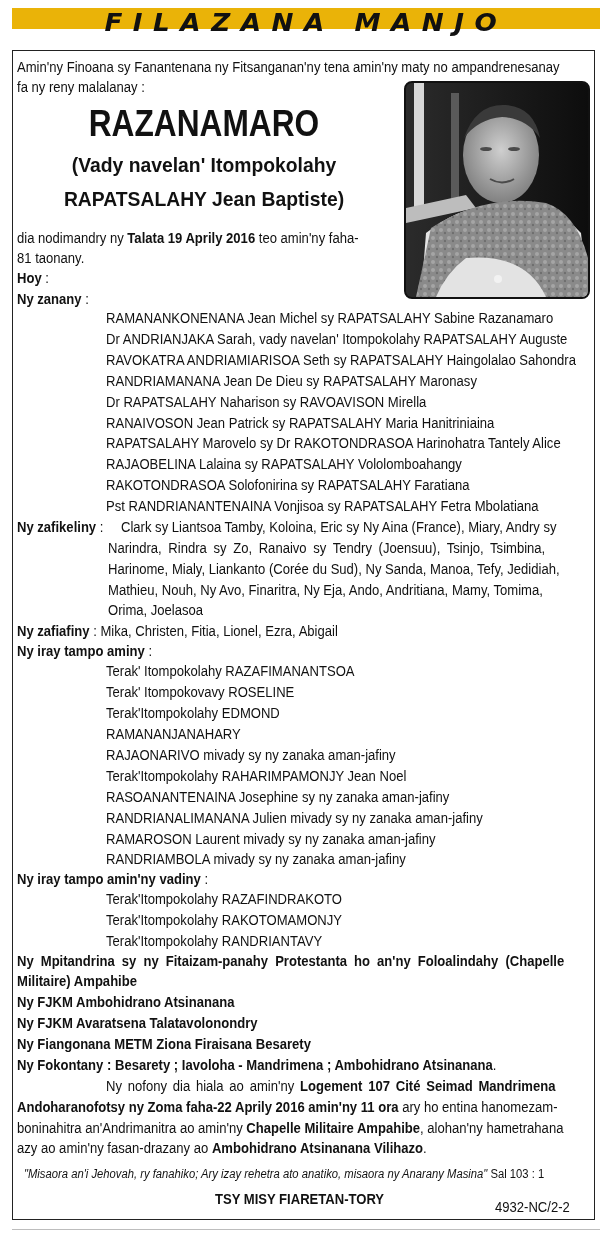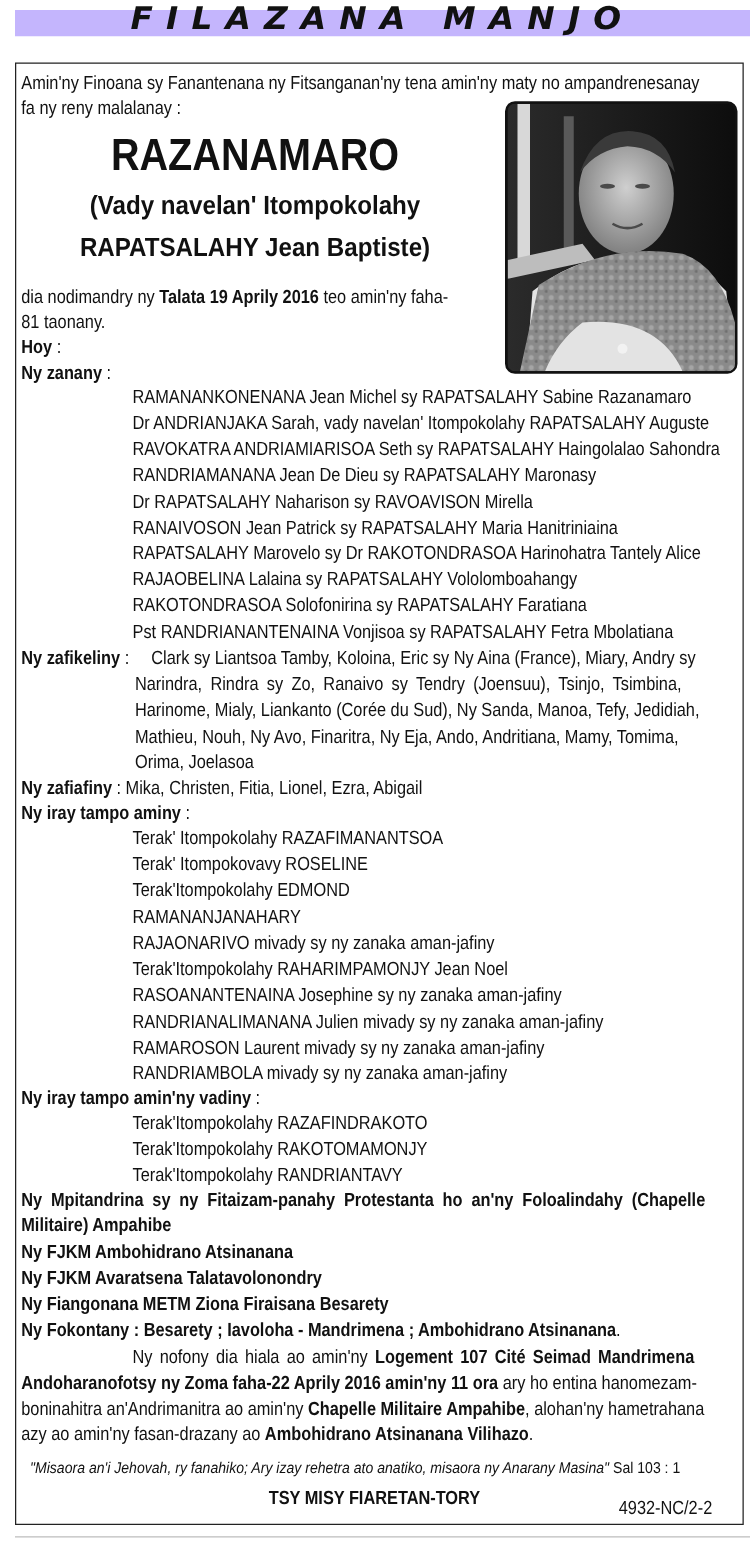--- a/index.html
+++ b/index.html
@@ -1,19 +1,19 @@
 <!DOCTYPE html>
 <html><head>
 <meta charset="utf-8">
 <style>
   html, body { margin: 0; padding: 0; background: #ffffff; }
   body { width: 600px; height: 1233px; position: relative; overflow: hidden;
          font-family: "Liberation Sans", sans-serif; color: #111; }
   .banner { position: absolute; left: 12px; top: 8px; width: 588px; height: 21px;
-            background: #c4b5fd; display: flex; align-items: flex-end; justify-content: center; }
+            background: #eab308; display: flex; align-items: flex-start; justify-content: center; }
   .banner-title { font-family: "DejaVu Sans", sans-serif; font-weight: bold; font-style: italic;
                   font-size: 25px; letter-spacing: 10px; color: #111; transform: scaleX(1.05); }
   .box { position: absolute; left: 12px; top: 50px; width: 583px; height: 1170px;
          border: 1.5px solid #222; box-sizing: border-box; }
   .sep { position: absolute; left: 12px; top: 1229px; width: 588px; height: 1px; background: #bdbdbd; }
   .txt { position: absolute; font-size: 15.2px; line-height: 20px; white-space: nowrap;
          transform-origin: 0 0; }
   .cond { transform: scaleX(0.86); }
   .b { font-weight: bold; }
   .photo { position: absolute; left: 404px; top: 81px; width: 186px; height: 218px;

